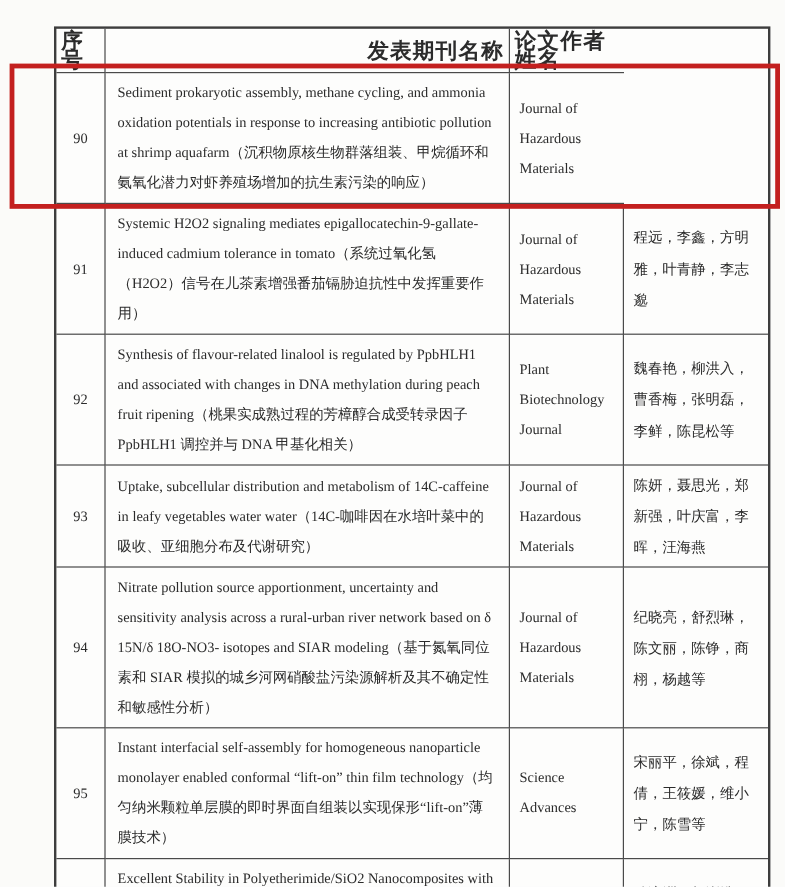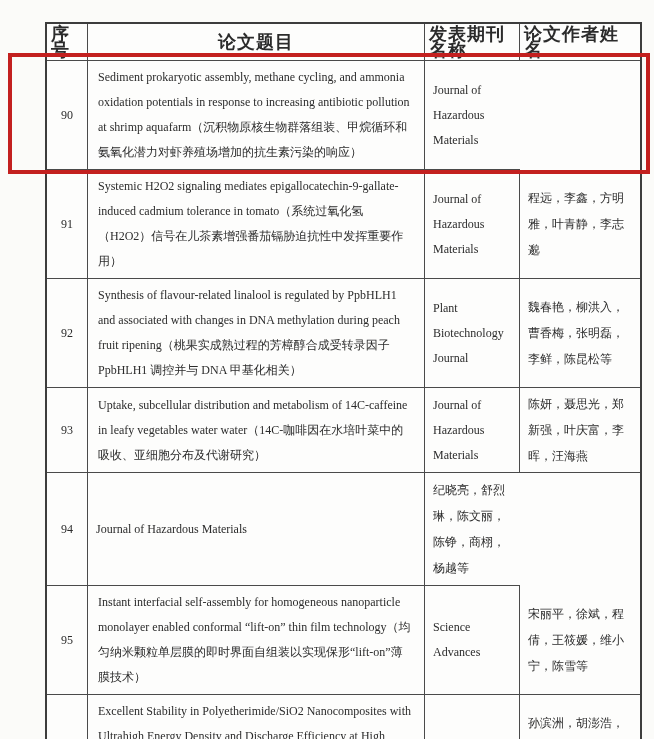--- a/index.html
+++ b/index.html
@@ -68,23 +68,20 @@
 </style>
 </head>
 <body>
 
 <div class="page">
   <div class="doc-table">
     <div class="tr thead">
       <div class="td col-no">
         <span>序号</span>
       </div>
-      <div class="td col-title" style="justify-content:center;">
-        <span>论文题目</span>
-      </div>
       <div class="td col-journal" style="justify-content:flex-end;">
         <span>发表期刊名称</span>
       </div>
       <div class="td col-authors" style="justify-content:center;">
         <span>论文作者姓名</span>
       </div>
     </div>
     <div class="tbody">
   <div class="tr highlighted">
     <div class="td col-no">
@@ -140,20 +137,23 @@
     </div>
     <div class="td col-authors">
       <span>陈妍，聂思光，郑新强，叶庆富，李晖，汪海燕</span>
     </div>
   </div>
 
   <div class="tr">
     <div class="td col-no">
       <span>94</span>
     </div>
+    <div class="td col-title">
+      <span>Nitrate pollution source apportionment, uncertainty and sensitivity analysis across a rural-urban river network based on δ 15N/δ 18O-NO3- isotopes and SIAR modeling（基于氮氧同位素和 SIAR 模拟的城乡河网硝酸盐污染源解析及其不确定性和敏感性分析）</span>
+    </div>
     <div class="td col-journal">
       <span>Journal of Hazardous Materials</span>
     </div>
     <div class="td col-authors">
       <span>纪晓亮，舒烈琳，陈文丽，陈铮，商栩，杨越等</span>
     </div>
   </div>
 
   <div class="tr">
     <div class="td col-no">

